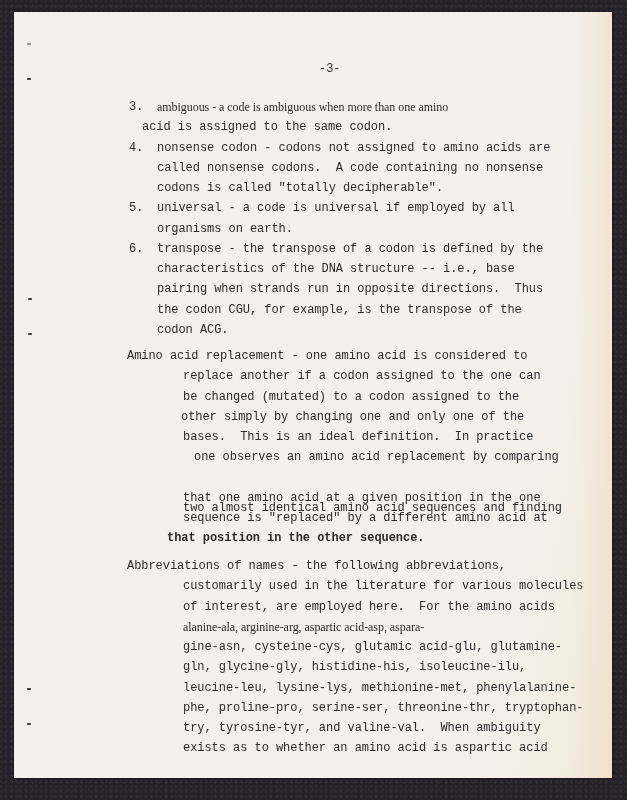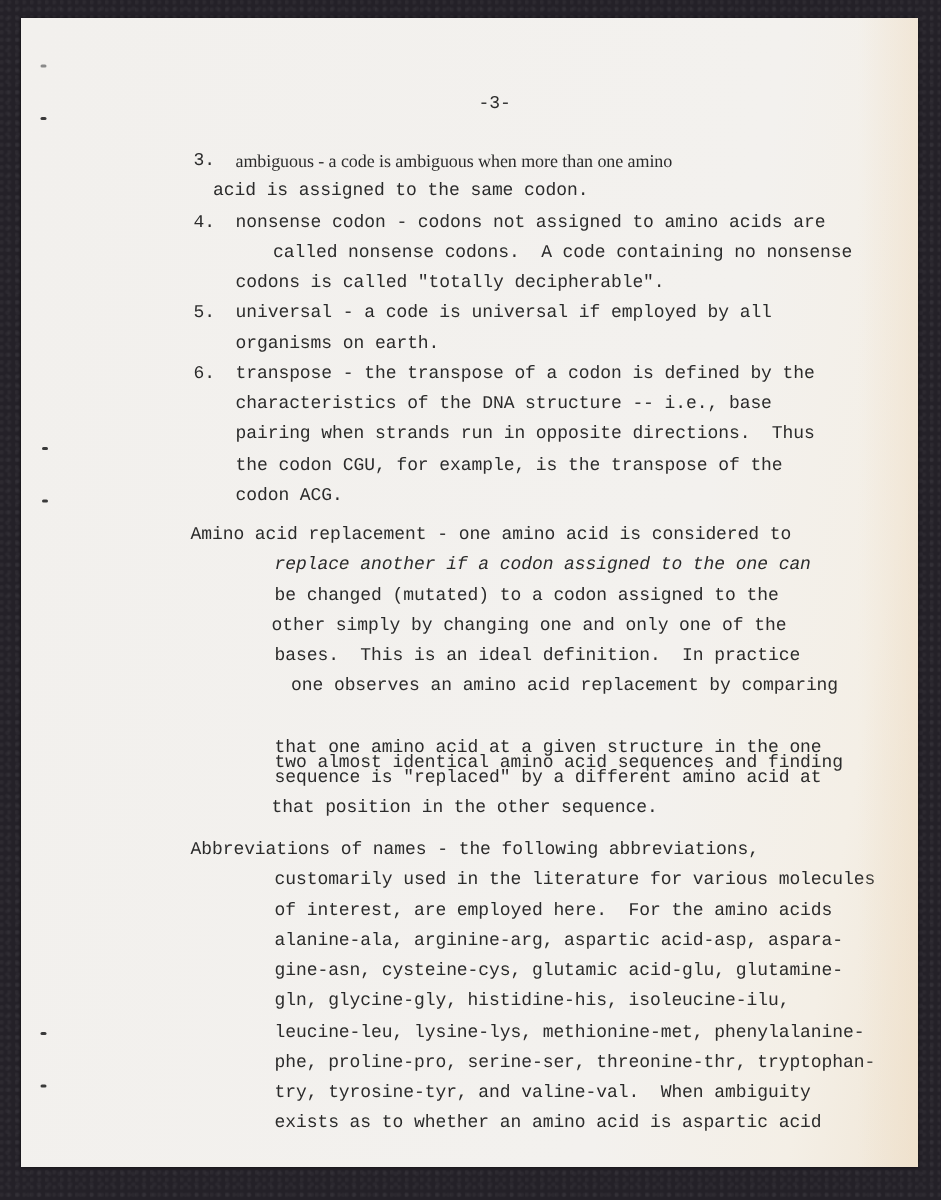--- a/index.html
+++ b/index.html
@@ -43,45 +43,45 @@
   <div class="mark" style="left:13px;top:711px;"></div>
 
   <div class="line" style="left:305px;top:50px;">-3-</div>
 
   <div id="content">
       <div class="line" style="left: 115px; top: 88px;">3.</div>
       <div class="line" style="left: 143px; top: 88px; font-family: Liberation Serif, serif;">ambiguous - a code is ambiguous when more than one amino</div>
       <div class="line" style="left: 128px; top: 108.25px;">acid is assigned to the same codon.</div>
       <div class="line" style="left: 115px; top: 128.5px;">4.</div>
       <div class="line" style="left: 143px; top: 128.5px;">nonsense codon - codons not assigned to amino acids are</div>
-      <div class="line" style="left: 143px; top: 148.75px; margin-left: 25px;">called nonsense codons.  A code containing no nonsense</div>
+      <div class="line" style="left: 143px; top: 148.75px;">called nonsense codons.  A code containing no nonsense</div>
       <div class="line" style="left: 143px; top: 169px;">codons is called "totally decipherable".</div>
       <div class="line" style="left: 115px; top: 189.25px;">5.</div>
       <div class="line" style="left: 143px; top: 189.25px;">universal - a code is universal if employed by all</div>
       <div class="line" style="left: 143px; top: 209.5px;">organisms on earth.</div>
       <div class="line" style="left: 115px; top: 229.75px;">6.</div>
       <div class="line" style="left: 143px; top: 229.75px;">transpose - the transpose of a codon is defined by the</div>
       <div class="line" style="left: 143px; top: 250px;">characteristics of the DNA structure -- i.e., base</div>
       <div class="line" style="left: 143px; top: 270.25px;">pairing when strands run in opposite directions.  Thus</div>
       <div class="line" style="left: 143px; top: 290.5px;">the codon CGU, for example, is the transpose of the</div>
       <div class="line" style="left: 143px; top: 310.75px;">codon ACG.</div>
       <div class="line" style="left: 113px; top: 337px;">Amino acid replacement - one amino acid is considered to</div>
-      <div class="line" style="left: 169px; top: 357.25px; font-style: italic;">replace another if a codon assigned to the one can</div>
+      <div class="line" style="left: 169px; top: 357.25px;">replace another if a codon assigned to the one can</div>
       <div class="line" style="left: 169px; top: 377.5px;">be changed (mutated) to a codon assigned to the</div>
       <div class="line" style="left: 167px; top: 397.75px;">other simply by changing one and only one of the</div>
       <div class="line" style="left: 169px; top: 418px;">bases.  This is an ideal definition.  In practice</div>
       <div class="line" style="left: 169px; top: 438.25px; margin-left: 11px;">one observes an amino acid replacement by comparing</div>
       <div class="line" style="left: 169px; top: 458.5px; margin-top: 30px;">two almost identical amino acid sequences and finding</div>
-      <div class="line" style="left: 169px; top: 478.75px;">that one amino acid at a given structure in the one</div>
+      <div class="line" style="left: 169px; top: 478.75px;">that one amino acid at a given position in the one</div>
       <div class="line" style="left: 169px; top: 499px;">sequence is "replaced" by a different amino acid at</div>
-      <div class="line" style="left: 167px; top: 519.25px;">that position in the other sequence.</div>
+      <div class="line" style="left: 153px; top: 519.25px; font-weight: bold;">that position in the other sequence.</div>
       <div class="line" style="left: 113px; top: 547px;">Abbreviations of names - the following abbreviations,</div>
       <div class="line" style="left: 169px; top: 567.25px;">customarily used in the literature for various molecules</div>
       <div class="line" style="left: 169px; top: 587.5px;">of interest, are employed here.  For the amino acids</div>
-      <div class="line" style="left: 169px; top: 607.75px;">alanine-ala, arginine-arg, aspartic acid-asp, aspara-</div>
+      <div class="line" style="left: 169px; top: 607.75px; font-family: Liberation Serif, serif;">alanine-ala, arginine-arg, aspartic acid-asp, aspara-</div>
       <div class="line" style="left: 169px; top: 628px;">gine-asn, cysteine-cys, glutamic acid-glu, glutamine-</div>
       <div class="line" style="left: 169px; top: 648.25px;">gln, glycine-gly, histidine-his, isoleucine-ilu,</div>
       <div class="line" style="left: 169px; top: 668.5px;">leucine-leu, lysine-lys, methionine-met, phenylalanine-</div>
       <div class="line" style="left: 169px; top: 688.75px;">phe, proline-pro, serine-ser, threonine-thr, tryptophan-</div>
       <div class="line" style="left: 169px; top: 709px; text-align: right;">try, tyrosine-tyr, and valine-val.  When ambiguity</div>
       <div class="line" style="left: 169px; top: 729.25px;">exists as to whether an amino acid is aspartic acid</div>
     </div>
 </div>
 
 </body></html>

